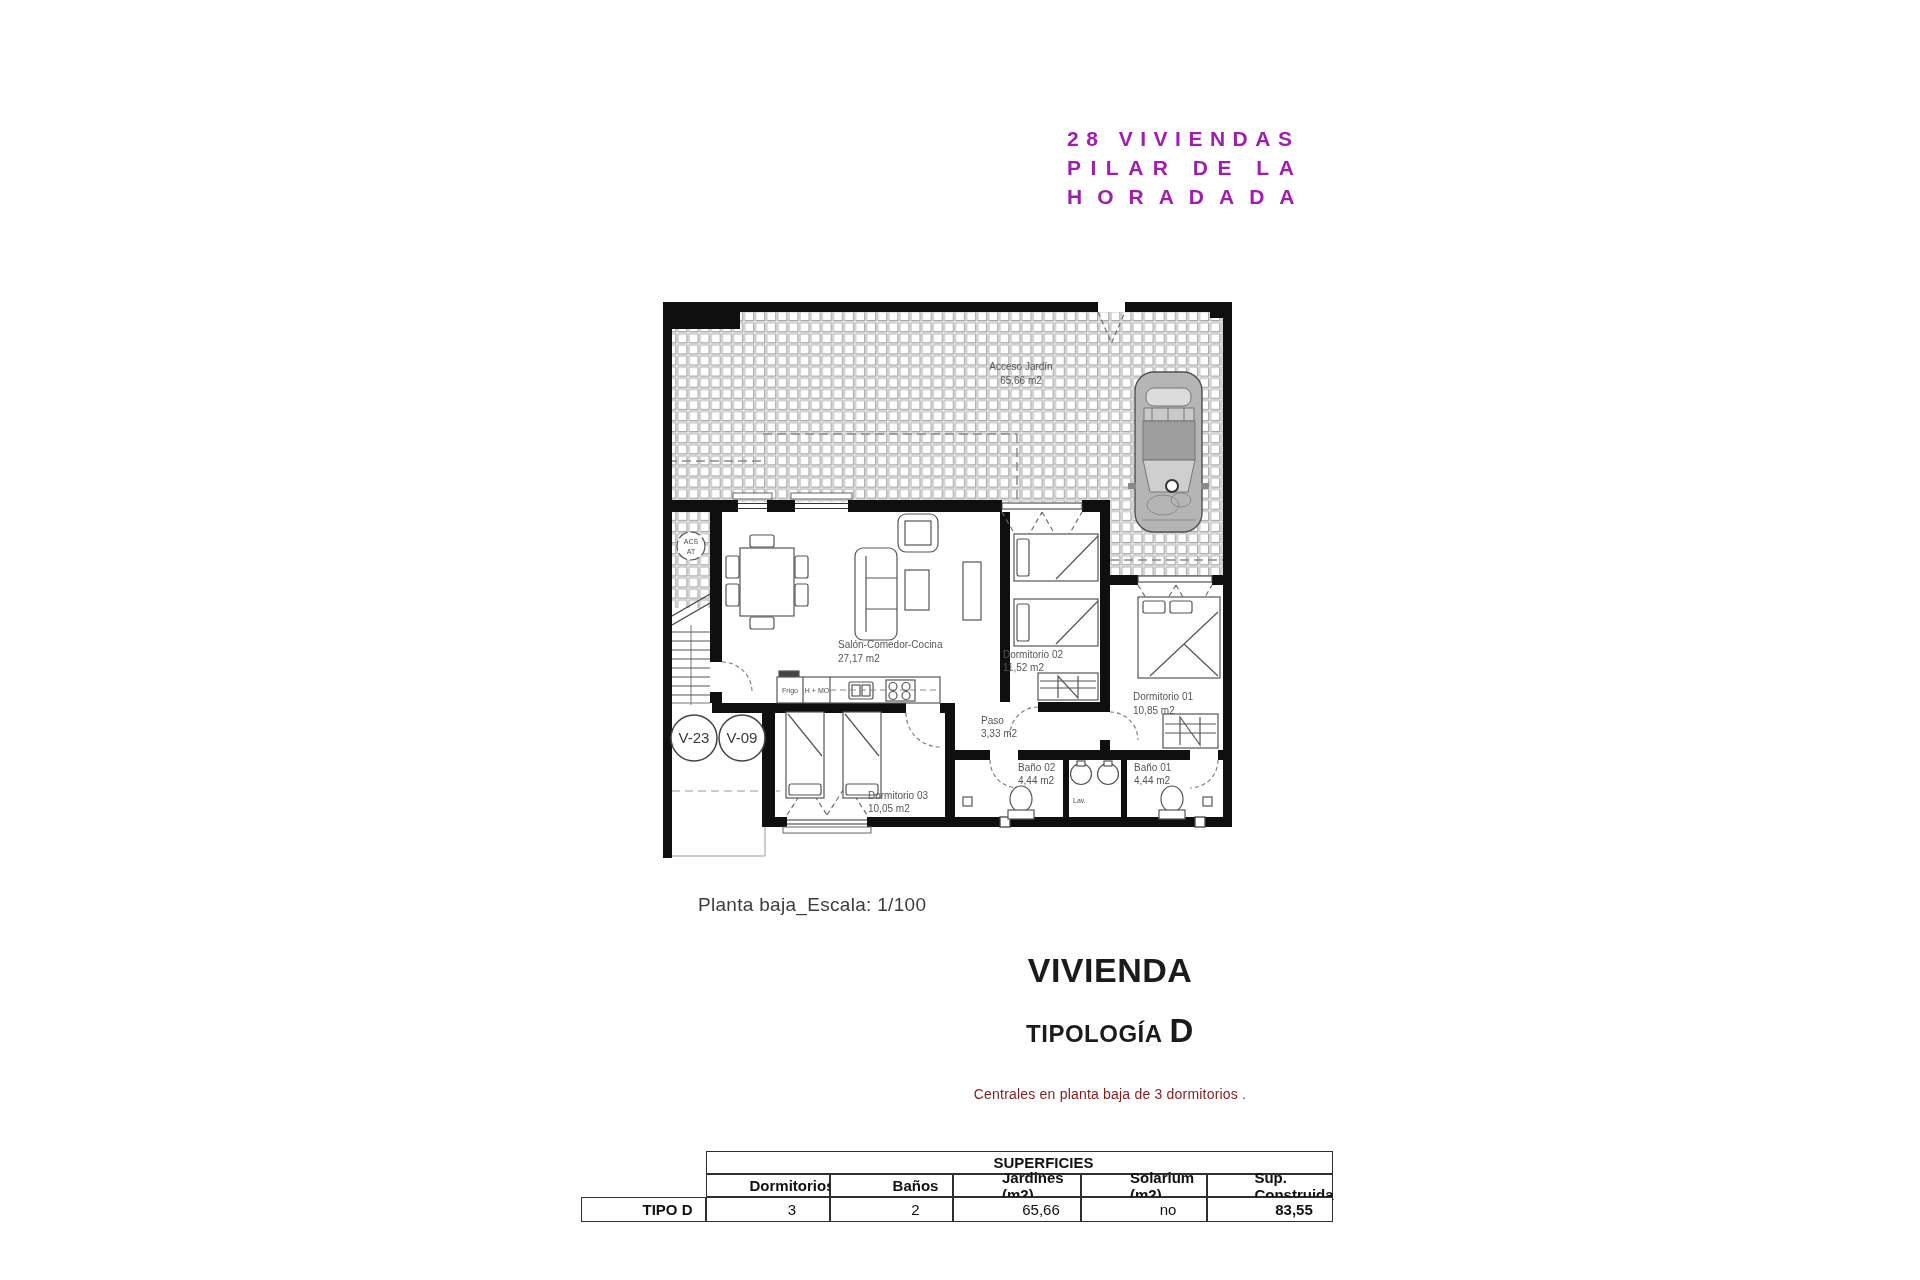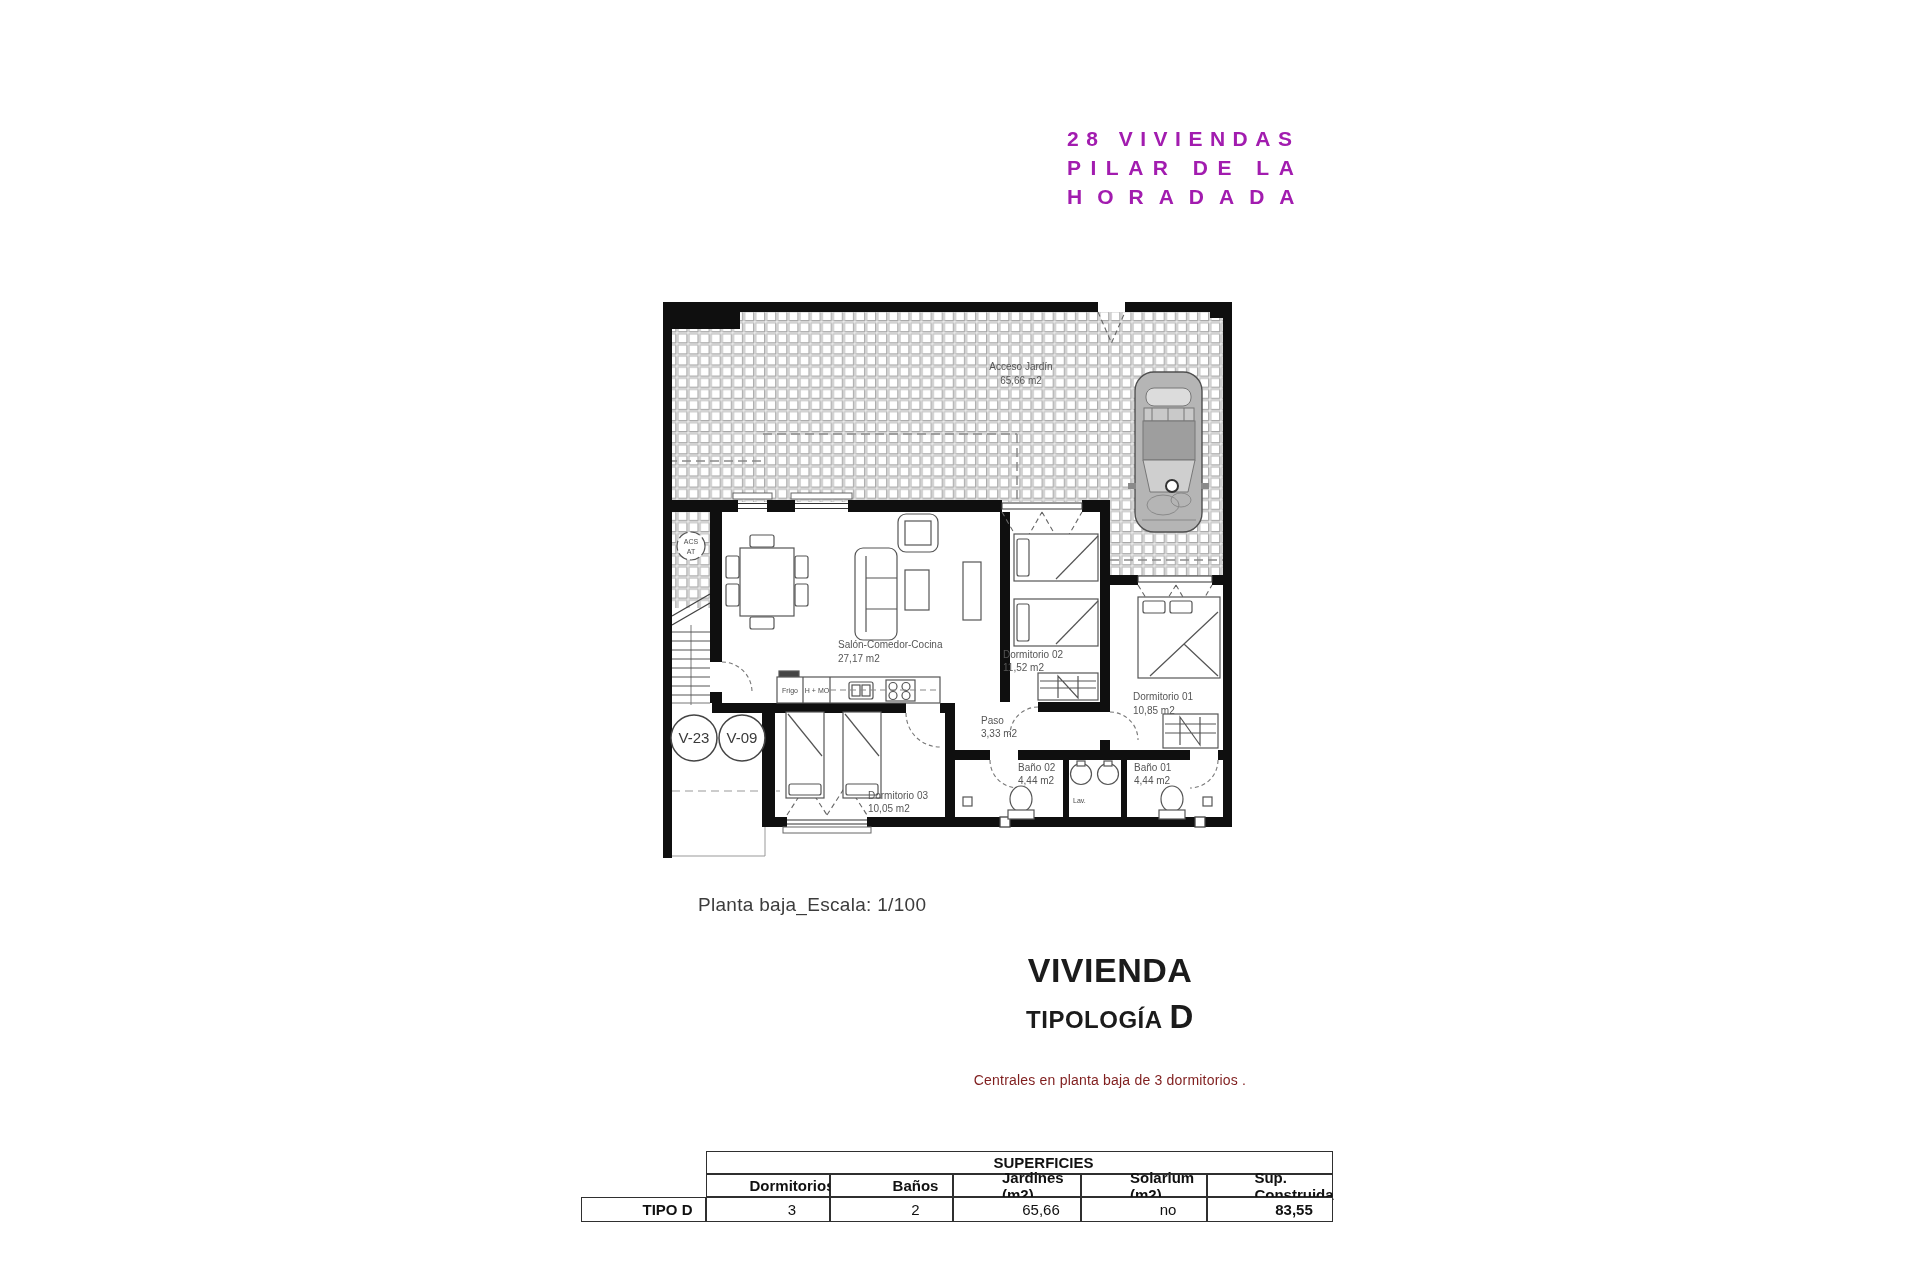--- a/index.html
+++ b/index.html
@@ -21,21 +21,21 @@
   .room-label{font-size:10px;fill:#565656;}
   .tiny-label{font-size:7px;fill:#4c4c4c;}
   .circ-label{font-size:15px;fill:#3a3a3a;}
 
   
   .scale-caption{left:682px;top:894px;font-size:19px;color:#3c3c3c;letter-spacing:0.3px;margin-left:16px;}
 
   
   .heading{left:920px;top:951px;width:380px;text-align:center;color:#1b1b1b;}
   .h-title{font-size:34px;font-weight:700;letter-spacing:0.5px;}
-  .h-sub{margin-top:8px;font-size:24px;font-weight:700;letter-spacing:0.5px;}
+  .h-sub{margin-top:22px;font-size:24px;font-weight:700;letter-spacing:0.5px;}
   .h-sub .letter{font-size:33px;margin-left:7px;}
   .h-desc{margin-top:36px;font-size:14px;color:#7f1d1d;letter-spacing:0.2px;}
   .h-units{margin-top:17px;font-size:27px;font-weight:700;letter-spacing:1.5px;}
 
   
   .sf{left:581px;top:1151px;display:grid;
       grid-template-columns:125px 124px 123px 128px 126px 126px;
       grid-template-rows:23px 23px 25px;font-size:15px;color:#111;}
   .sf-cell{border:1.5px solid #2f2f2f;display:flex;align-items:center;justify-content:center;background:#fff;padding-left:48px;}
   .sf-empty{border:none;background:transparent;}

